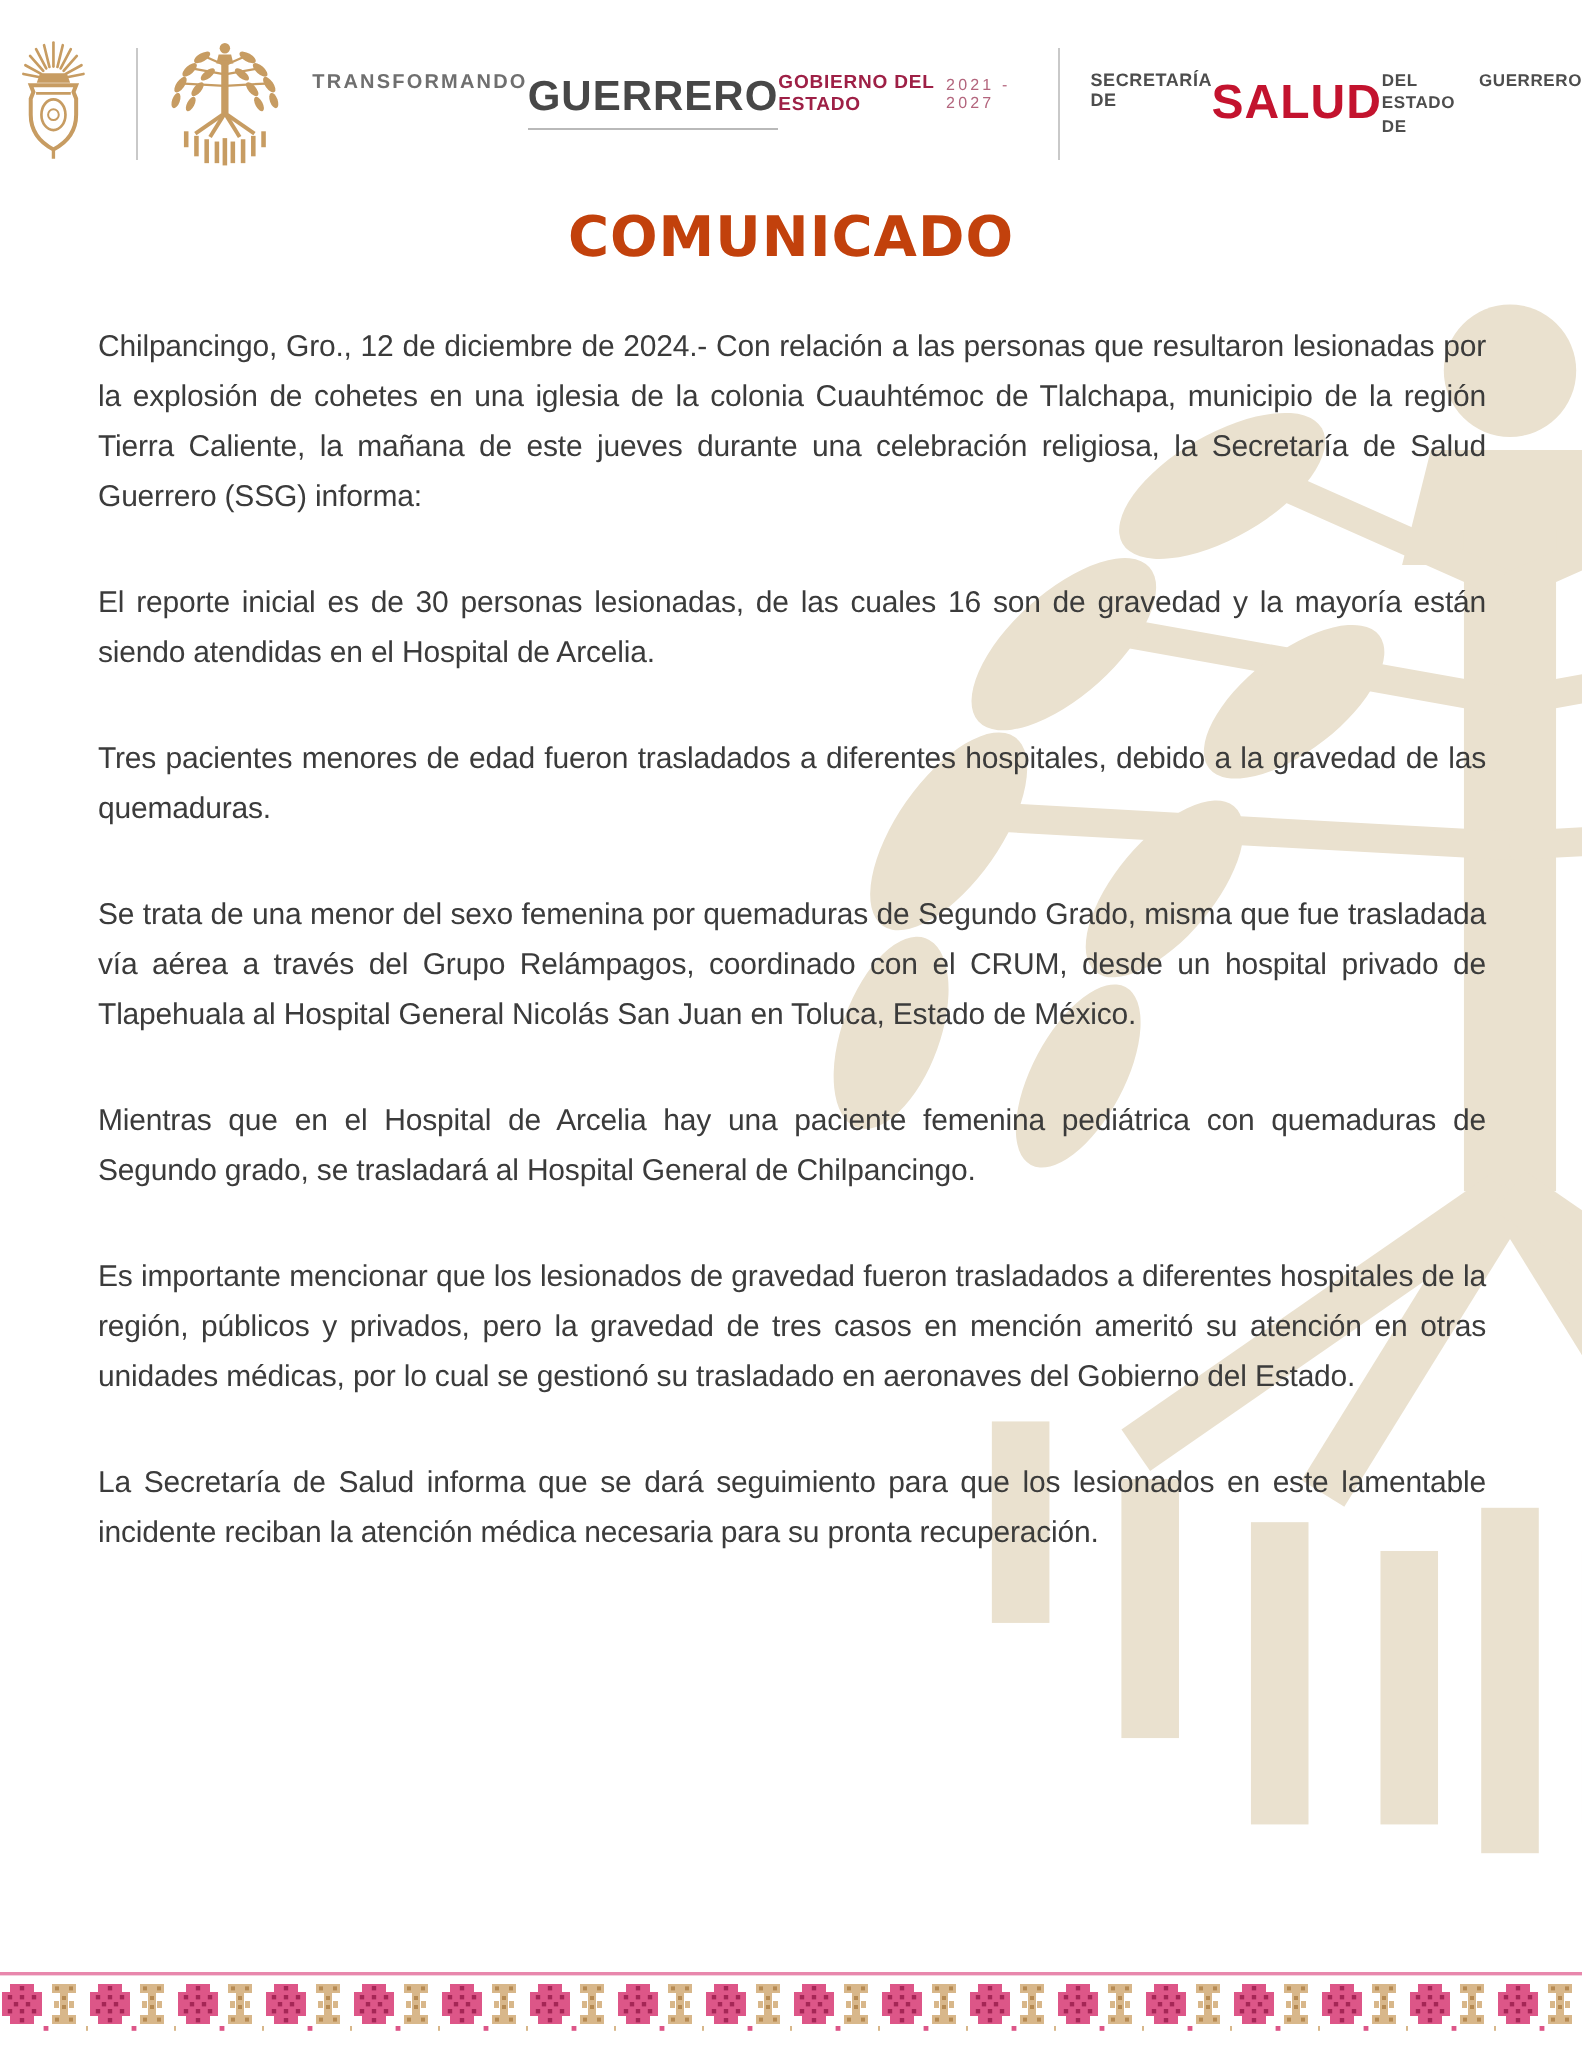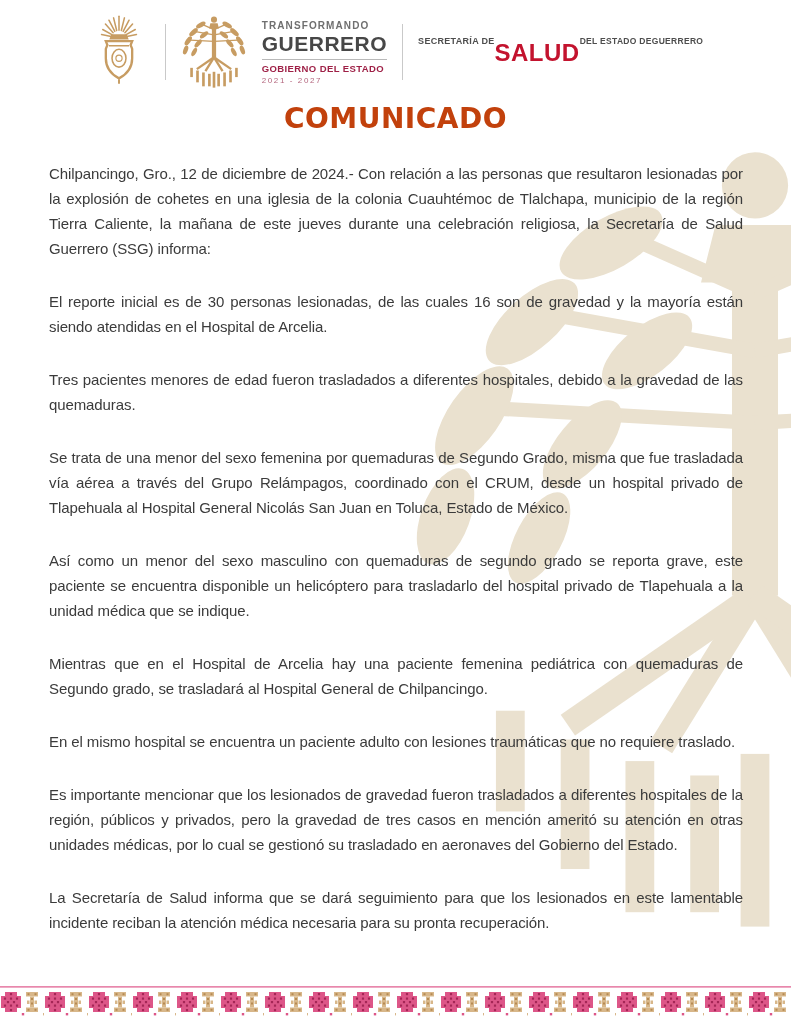--- a/index.html
+++ b/index.html
@@ -7,21 +7,21 @@
     width:791px;height:1024px;position:relative;overflow:hidden;
     background:#ffffff;font-family:"Liberation Sans",sans-serif;
   }
   
   .watermark{position:absolute;left:395px;top:135px;width:720px;height:806px;color:#eae1cf;}
   
   .header{position:absolute;top:12px;left:0;right:0;display:flex;justify-content:center;align-items:center;gap:15px;}
   .crest-svg{width:62px;height:80px;color:#c79c62;display:block;}
   .tree-svg{width:66px;height:74px;color:#c79c62;display:block;}
   .vdiv{width:1px;height:56px;background:#c9c9c9;}
-  .brand{display:flex;flex-direction:column;min-width:88px;}
+  .brand{display:flex;flex-direction:row;min-width:88px;}
   .brand .l1{font-size:10px;font-weight:bold;letter-spacing:1.1px;color:#6f6f6f;}
   .brand .l2{font-size:21px;font-weight:bold;color:#474747;letter-spacing:.5px;border-bottom:1px solid #b9b9b9;padding-bottom:3px;margin:1px 0 3px;}
   .brand .l3{font-size:9.5px;font-weight:bold;color:#9e2046;letter-spacing:.4px;}
   .brand .l4{font-size:8px;font-weight:normal;color:#b3657d;letter-spacing:1.6px;margin-top:2px;}
   .ministry{display:flex;flex-direction:row;min-width:70px;}
   .ministry .m1{font-size:9px;font-weight:bold;color:#4d4d4d;letter-spacing:.3px;}
   .ministry .m2{font-size:24px;font-weight:bold;color:#c3132e;letter-spacing:.5px;line-height:1.02;margin:5px 0 2px;}
   .ministry .m3{font-size:8.5px;font-weight:bold;color:#4d4d4d;line-height:1.35;letter-spacing:.3px;}
   
   .page-title{
@@ -144,23 +144,21 @@
   </div>
 </div>
 
 <div class="page-title">COMUNICADO</div>
 
 <div class="content">
   <p>Chilpancingo, Gro., 12 de diciembre de 2024.- Con relación a las personas que resultaron lesionadas por la explosión de cohetes en una iglesia de la colonia Cuauhtémoc de Tlalchapa, municipio de la región Tierra Caliente, la mañana de este jueves durante una celebración religiosa, la Secretaría de Salud Guerrero (SSG) informa:</p>
   <p>El reporte inicial es de 30 personas lesionadas, de las cuales 16 son de gravedad y la mayoría están siendo atendidas en el Hospital de Arcelia.</p>
   <p>Tres pacientes menores de edad fueron trasladados a diferentes hospitales, debido a la gravedad de las quemaduras.</p>
   <p>Se trata de una menor del sexo femenina por quemaduras de Segundo Grado, misma que fue trasladada vía aérea a través del Grupo Relámpagos, coordinado con el CRUM, desde un hospital privado de Tlapehuala al Hospital General Nicolás San Juan en Toluca, Estado de México.</p>
-  <p>Así como un menor del sexo masculino con quemaduras de segundo grado se reporta grave, este paciente se encuentra disponible un helicóptero para trasladarlo del hospital privado de Tlapehuala a la unidad médica que se indique.</p>
   <p>Mientras que en el Hospital de Arcelia hay una paciente femenina pediátrica con quemaduras de Segundo grado, se trasladará al Hospital General de Chilpancingo.</p>
-  <p>En el mismo hospital se encuentra un paciente adulto con lesiones traumáticas que no requiere traslado.</p>
   <p>Es importante mencionar que los lesionados de gravedad fueron trasladados a diferentes hospitales de la región, públicos y privados, pero la gravedad de tres casos en mención ameritó su atención en otras unidades médicas, por lo cual se gestionó su trasladado en aeronaves del Gobierno del Estado.</p>
   <p>La Secretaría de Salud informa que se dará seguimiento para que los lesionados en este lamentable incidente reciban la atención médica necesaria para su pronta recuperación.</p>
 </div>
 
 <div class="footer">
   <svg width="791" height="40">
     <defs>
       <pattern id="bp" width="44" height="40" patternUnits="userSpaceOnUse">
         <rect width="44" height="40" fill="#ffffff"></rect>
         <rect y="2" width="44" height="1.7" fill="#e887ac"></rect>

